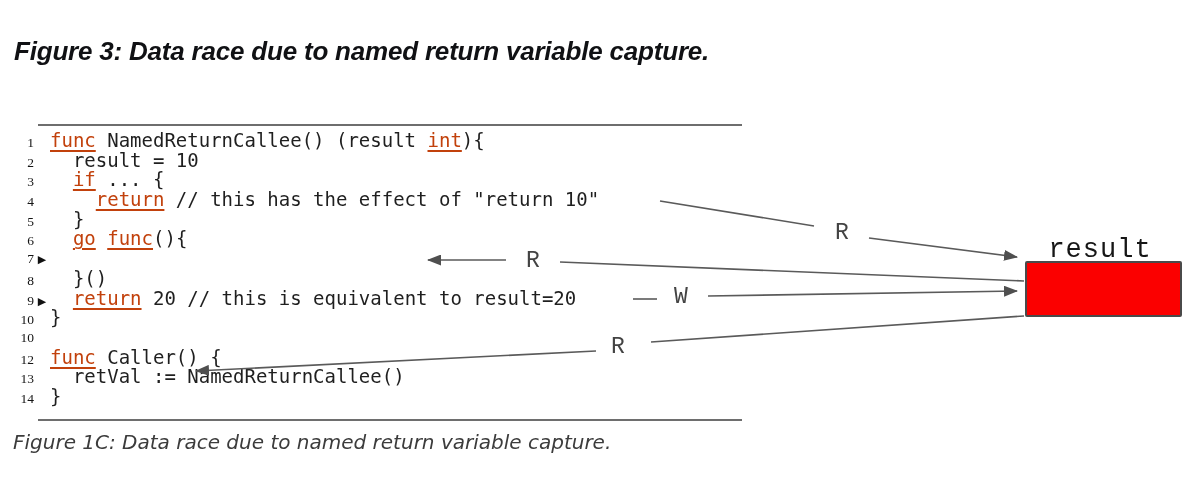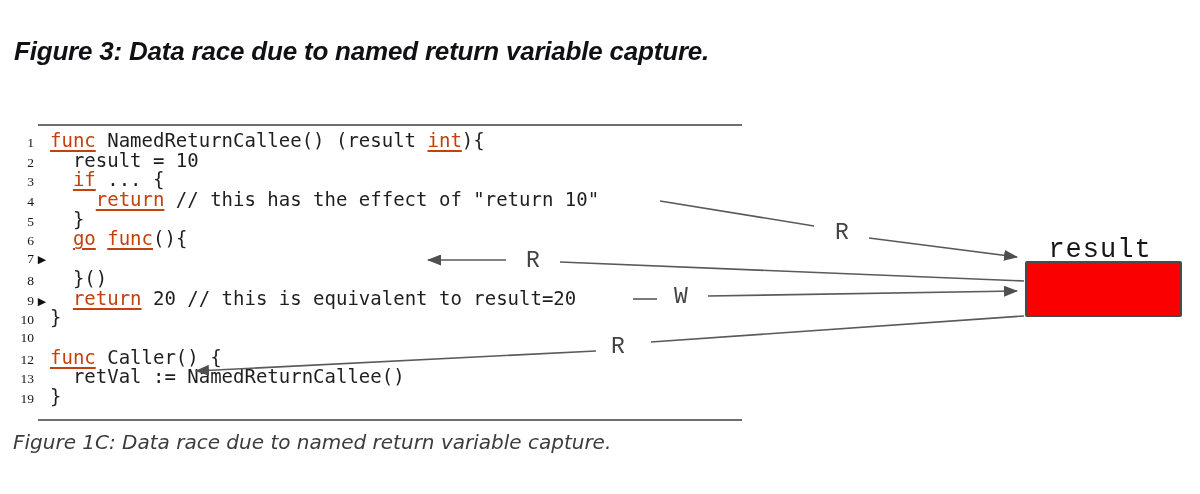--- a/index.html
+++ b/index.html
@@ -129,21 +129,21 @@
       <div class="cline"><span class="lnum">4</span><span class="marker"></span><span class="lcode"><span>    </span><span class="kw">return</span><span> // this has the effect of "return 10"</span></span></div>
       <div class="cline"><span class="lnum">5</span><span class="marker"></span><span class="lcode"><span>  }</span></span></div>
       <div class="cline"><span class="lnum">6</span><span class="marker"></span><span class="lcode"><span>  </span><span class="kw">go</span><span> </span><span class="kw">func</span><span>(){</span></span></div>
       <div class="cline"><span class="lnum">7</span><span class="marker">▶</span></div>
       <div class="cline"><span class="lnum">8</span><span class="marker"></span><span class="lcode"><span>  }()</span></span></div>
       <div class="cline"><span class="lnum">9</span><span class="marker">▶</span><span class="lcode"><span>  </span><span class="kw">return</span><span> 20 // this is equivalent to result=20</span></span></div>
       <div class="cline"><span class="lnum">10</span><span class="marker"></span><span class="lcode"><span>}</span></span></div>
       <div class="cline"><span class="lnum">10</span><span class="marker"></span><span class="lcode"></span></div>
       <div class="cline"><span class="lnum">12</span><span class="marker"></span><span class="lcode"><span class="kw">func</span><span> Caller() {</span></span></div>
       <div class="cline"><span class="lnum">13</span><span class="marker"></span><span class="lcode"><span>  retVal := NamedReturnCallee()</span></span></div>
-      <div class="cline"><span class="lnum">19</span><span class="marker"></span><span class="lcode"><span>}</span></span></div>
+      <div class="cline"><span class="lnum">14</span><span class="marker"></span><span class="lcode"><span>}</span></span></div>
     </div>
 
   <div class="rule bottom"></div>
 
   <svg class="overlay" width="1200" height="494" viewBox="0 0 1200 494" xmlns="http://www.w3.org/2000/svg">
     <defs>
       <marker id="ah" markerUnits="userSpaceOnUse" markerWidth="15" markerHeight="11" refX="13" refY="5.5" orient="auto">
         <path d="M0,0 L14,5.5 L0,11 Z" fill="#4f4f4f"></path>
       </marker>
     </defs>

